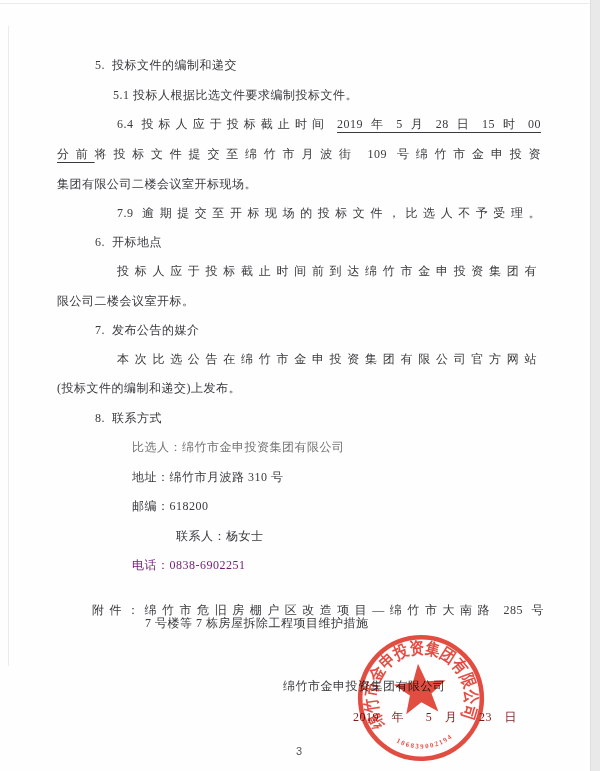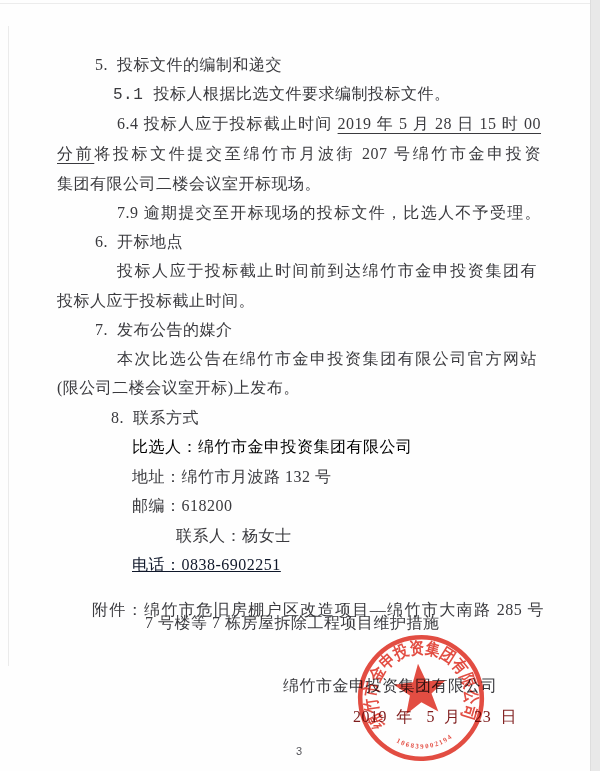--- a/index.html
+++ b/index.html
@@ -23,21 +23,21 @@
     background:#ececec;
   }
   .edge-left{
     position:absolute;top:26px;left:8px;width:1px;height:640px;
     background:#ebebeb;
   }
   
   .line{
     position:absolute;
     white-space:pre;
-    font-size:16px;
+    font-size:12px;
     line-height:22px;
     color:#3a3a3e;
     letter-spacing:0.5px;
   }
   .line.justified{
     white-space:normal;
     text-align:justify;
     text-align-last:justify;
   }
   .seg-u{
@@ -68,37 +68,37 @@
 </head>
 <body>
 
 <div class="scan">
   <div class="edge-top"></div>
   <div class="edge-left"></div>
   <div class="edge-right"></div>
 
   <div id="text-layer">
       <div class="line" style="left: 95px; top: 54px; color: rgb(58, 58, 62);"><span class="seg">5.  投标文件的编制和递交</span></div>
-      <div class="line" style="left: 113px; top: 84px; color: rgb(58, 58, 62); font-family: Liberation Mono, monospace;"><span class="seg">5.1 投标人根据比选文件要求编制投标文件。</span></div>
+      <div class="line" style="left: 113px; top: 84px; color: rgb(58, 58, 62);"><span class="seg">5.1 投标人根据比选文件要求编制投标文件。</span></div>
       <div class="line justified" style="left: 117px; top: 113px; width: 424px; color: rgb(58, 58, 62);"><span class="seg">6.4 投标人应于投标截止时间 </span><span class="seg-u">2019 年 5 月 28 日 15 时 00</span></div>
-      <div class="line justified" style="left: 57px; top: 143px; width: 484px; color: rgb(58, 58, 62);"><span class="seg-u">分前</span><span class="seg">将投标文件提交至绵竹市月波街 207 号绵竹市金申投资</span></div>
+      <div class="line justified" style="left: 57px; top: 143px; width: 484px; color: rgb(58, 58, 62);"><span class="seg-u">分前</span><span class="seg">将投标文件提交至绵竹市月波街 109 号绵竹市金申投资</span></div>
       <div class="line" style="left: 57px; top: 173px; color: rgb(58, 58, 62);"><span class="seg">集团有限公司二楼会议室开标现场。</span></div>
       <div class="line justified" style="left: 117px; top: 202px; width: 424px; color: rgb(58, 58, 62);"><span class="seg">7.9 逾期提交至开标现场的投标文件，比选人不予受理。</span></div>
       <div class="line" style="left: 95px; top: 231px; color: rgb(58, 58, 62);"><span class="seg">6.  开标地点</span></div>
       <div class="line justified" style="left: 117px; top: 260px; width: 420px; color: rgb(58, 58, 62);"><span class="seg">投标人应于投标截止时间前到达绵竹市金申投资集团有</span></div>
-      <div class="line" style="left: 57px; top: 290px; color: rgb(58, 58, 62);"><span class="seg">投标人应于投标截止时间。</span></div>
+      <div class="line" style="left: 57px; top: 290px; color: rgb(58, 58, 62);"><span class="seg">限公司二楼会议室开标。</span></div>
       <div class="line" style="left: 95px; top: 319px; color: rgb(58, 58, 62);"><span class="seg">7.  发布公告的媒介</span></div>
       <div class="line justified" style="left: 117px; top: 348px; width: 420px; color: rgb(58, 58, 62);"><span class="seg">本次比选公告在绵竹市金申投资集团有限公司官方网站</span></div>
-      <div class="line" style="left: 57px; top: 377px; color: rgb(58, 58, 62);"><span class="seg">(限公司二楼会议室开标)上发布。</span></div>
-      <div class="line" style="left: 111px; top: 407px; color: rgb(58, 58, 62);"><span class="seg">8.  联系方式</span></div>
-      <div class="line" style="left: 132px; top: 436px; color: #000000;"><span class="seg">比选人：绵竹市金申投资集团有限公司</span></div>
-      <div class="line" style="left: 132px; top: 466px; color: rgb(58, 58, 62);"><span class="seg">地址：绵竹市月波路 132 号</span></div>
+      <div class="line" style="left: 57px; top: 377px; color: rgb(58, 58, 62);"><span class="seg">(投标文件的编制和递交)上发布。</span></div>
+      <div class="line" style="left: 95px; top: 407px; color: rgb(58, 58, 62);"><span class="seg">8.  联系方式</span></div>
+      <div class="line" style="left: 132px; top: 436px; color: #737373;"><span class="seg">比选人：绵竹市金申投资集团有限公司</span></div>
+      <div class="line" style="left: 132px; top: 466px; color: rgb(58, 58, 62);"><span class="seg">地址：绵竹市月波路 310 号</span></div>
       <div class="line" style="left: 132px; top: 495px; color: rgb(58, 58, 62);"><span class="seg">邮编：618200</span></div>
       <div class="line" style="left: 132px; top: 525px; color: rgb(58, 58, 62); margin-left: 44px;"><span class="seg">联系人：杨女士</span></div>
-      <div class="line" style="left: 132px; top: 554px; color: #0f172a; text-decoration: underline;"><span class="seg">电话：0838-6902251</span></div>
+      <div class="line" style="left: 132px; top: 554px; color: #701a75;"><span class="seg">电话：0838-6902251</span></div>
       <div class="line justified" style="left: 92px; top: 583px; width: 452px; color: rgb(58, 58, 62); margin-top: 16px;"><span class="seg">附件：绵竹市危旧房棚户区改造项目—绵竹市大南路 285 号</span></div>
       <div class="line" style="left: 145px; top: 612px; color: rgb(58, 58, 62);"><span class="seg">7 号楼等 7 栋房屋拆除工程项目维护措施</span></div>
       <div class="line" style="left: 283px; top: 675px; color: rgb(58, 58, 62);"><span class="seg">绵竹市金申投资集团有限公司</span></div>
       <div class="line justified" style="left: 353px; top: 706px; width: 164px; color: #7f1d1d;"><span class="seg">2019 年 5 月 23 日</span></div>
     </div>
 
   <svg id="seal" viewBox="0 0 150 150" xmlns="http://www.w3.org/2000/svg" aria-hidden="true">
     <defs>
       <path id="arcTop" d="M 35.1 93.6 A 44 44 0 1 1 114.9 93.6" fill="none"></path>
       <path id="arcBottom" d="M 36.7 107.1 A 50 50 0 0 0 113.3 107.1" fill="none"></path>

